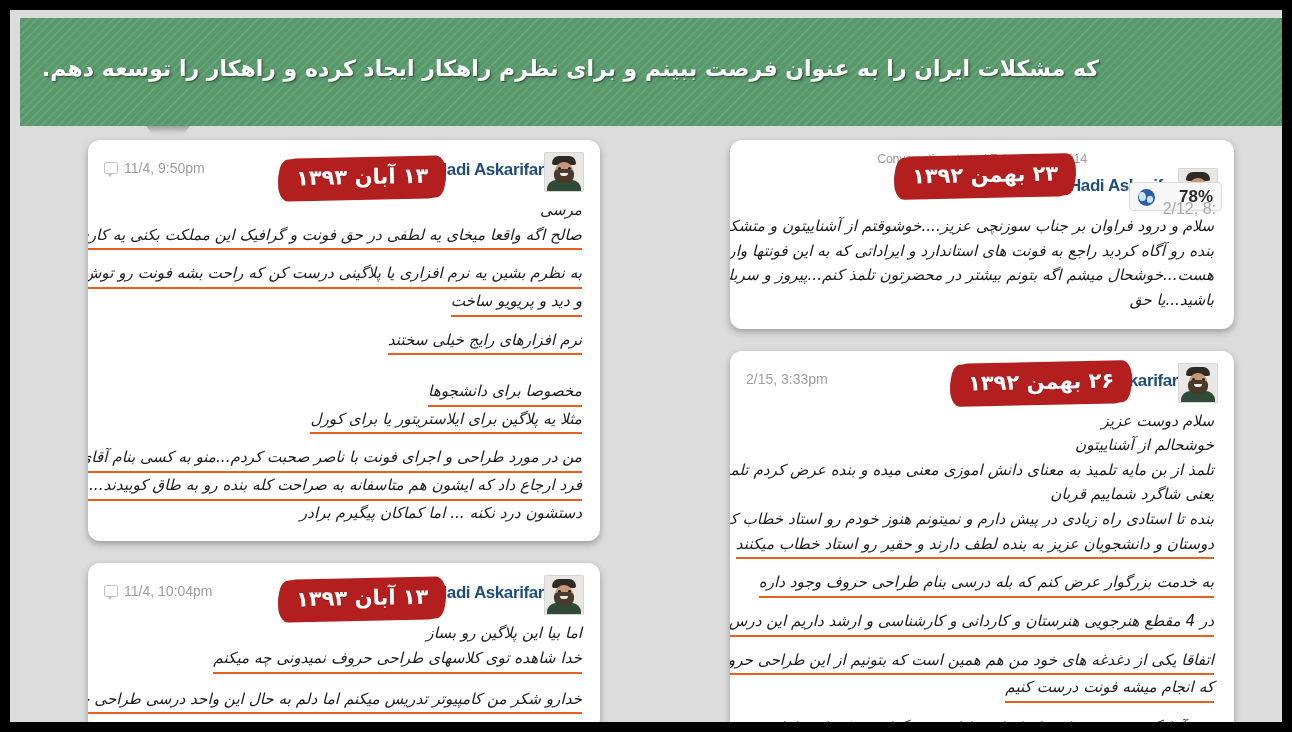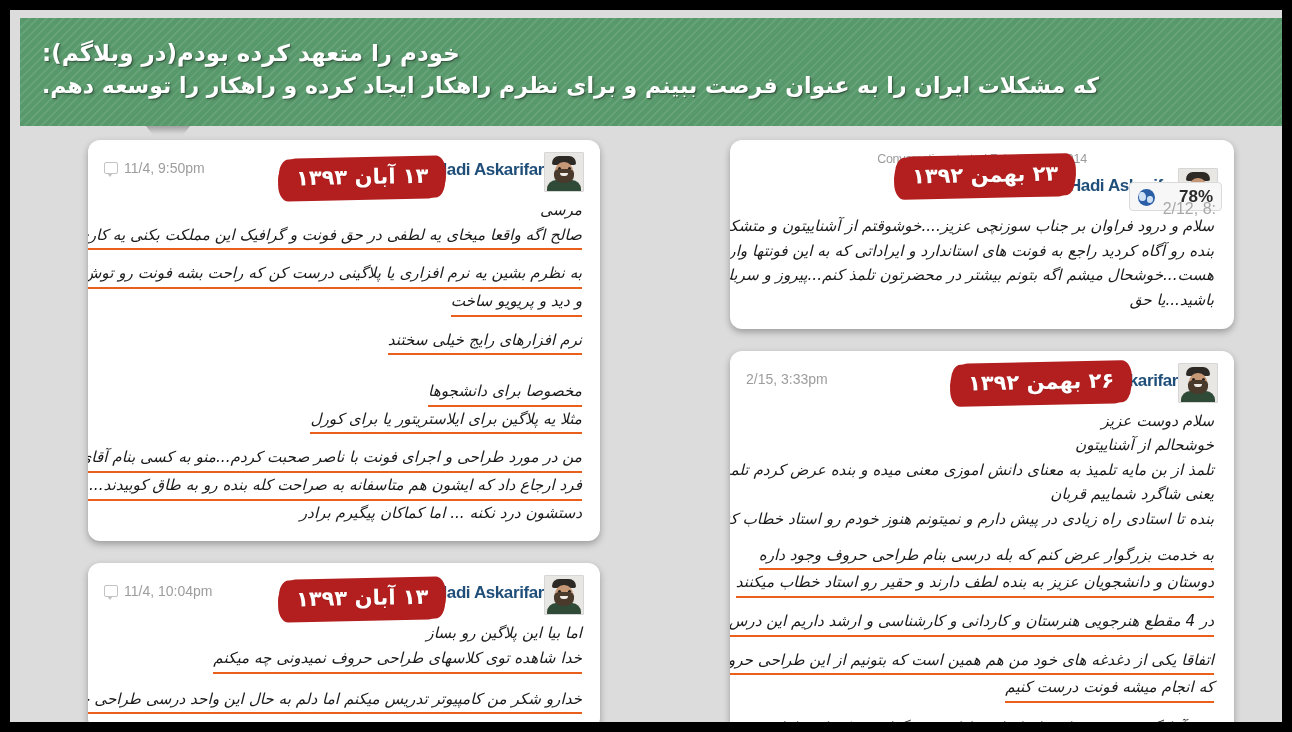--- a/index.html
+++ b/index.html
@@ -281,21 +281,20 @@
 
   
   .card.clipped { margin-bottom: 0; }
 </style>
 </head>
 <body>
 
 <div class="slide">
 
   <div class="banner">
-    <div class="banner-line l1">خودم را متعهد کرده بودم(در وبلاگم):</div>
     <div class="banner-line l2">که مشکلات ایران را به عنوان فرصت ببینم و برای نظرم راهکار ایجاد کرده و راهکار را توسعه دهم.</div>
   </div>
 
   <div class="col col-left">
 
     <div class="card">
       <div class="card-head">
         <div class="avatar">
           <div class="av-body"></div>
             <div class="av-hat"></div>
@@ -404,22 +403,22 @@
           <span>2/15, 3:33pm</span>
         </div>
         <div class="date-stamp" style="left:208px; top:2px;">۲۶ بهمن ۱۳۹۲</div>
       </div>
       <div class="msg-body body-indent">
         <div class="line-wrap"><span class="msg-line">سلام دوست عزیز</span></div>
         <div class="line-wrap"><span class="msg-line">خوشحالم از آشناییتون</span></div>
         <div class="line-wrap"><span class="msg-line">تلمذ از بن مایه تلمیذ به معنای دانش اموزی معنی میده و بنده عرض کردم تلمذ میکنم</span></div>
         <div class="line-wrap"><span class="msg-line">یعنی شاگرد شماییم قربان</span></div>
         <div class="line-wrap"><span class="msg-line">بنده تا استادی راه زیادی در پیش دارم و نمیتونم هنوز خودم رو استاد خطاب کنم</span></div>
+        <div class="line-wrap"><span class="msg-line u">دوستان و دانشجویان عزیز به بنده لطف دارند و حقیر رو استاد خطاب میکنند</span></div>
         <div class="line-wrap" style="margin-top:11px"><span class="msg-line u">به خدمت بزرگوار عرض کنم که بله درسی بنام طراحی حروف وجود داره</span></div>
-        <div class="line-wrap"><span class="msg-line u">دوستان و دانشجویان عزیز به بنده لطف دارند و حقیر رو استاد خطاب میکنند</span></div>
         <div class="line-wrap" style="margin-top:11px"><span class="msg-line u">در 4 مقطع هنرجویی هنرستان و کاردانی و کارشناسی و ارشد داریم این درس رو</span></div>
         <div class="line-wrap" style="margin-top:11px"><span class="msg-line u">اتفاقا یکی از دغدغه های خود من هم همین است که بتونیم از این طراحی حروف هایی</span></div>
         <div class="line-wrap"><span class="msg-line u">که انجام میشه فونت درست کنیم</span></div>
         <div class="line-wrap" style="margin-top:13px"><span class="msg-line">بنده آمادگی خودم رو واسه انجام امور اداری و برگزاری ورکشاپ طراحی فونت در دانشگاه</span></div>
 
       </div>
     </div>
 
   </div>
 

